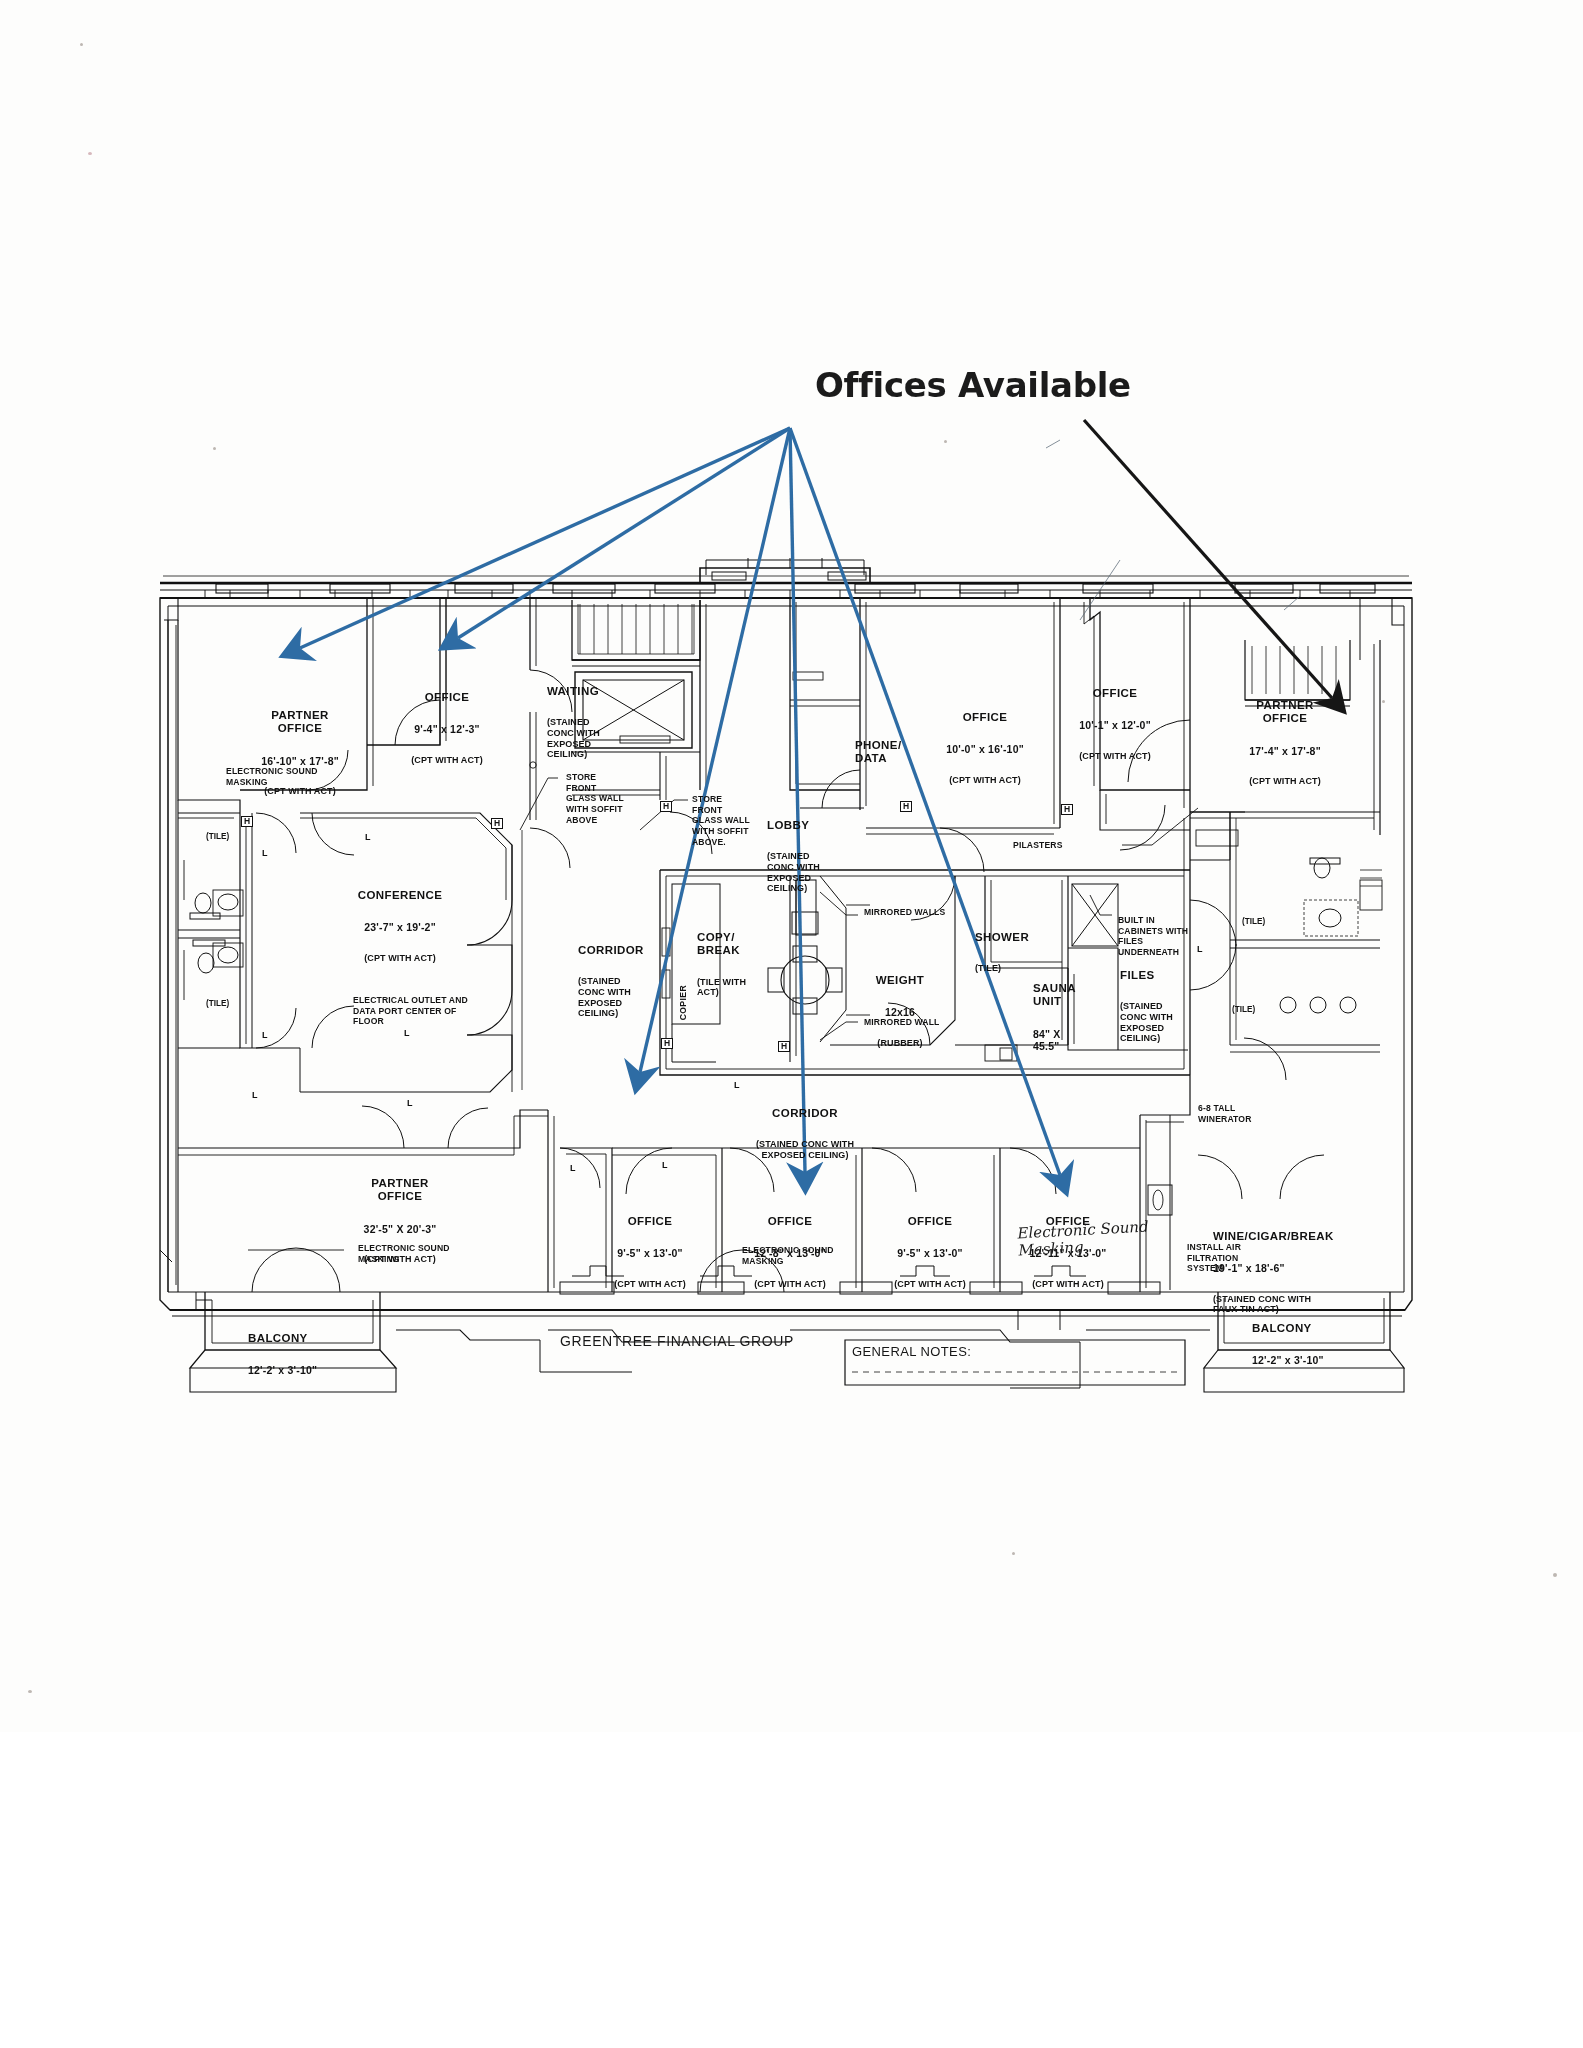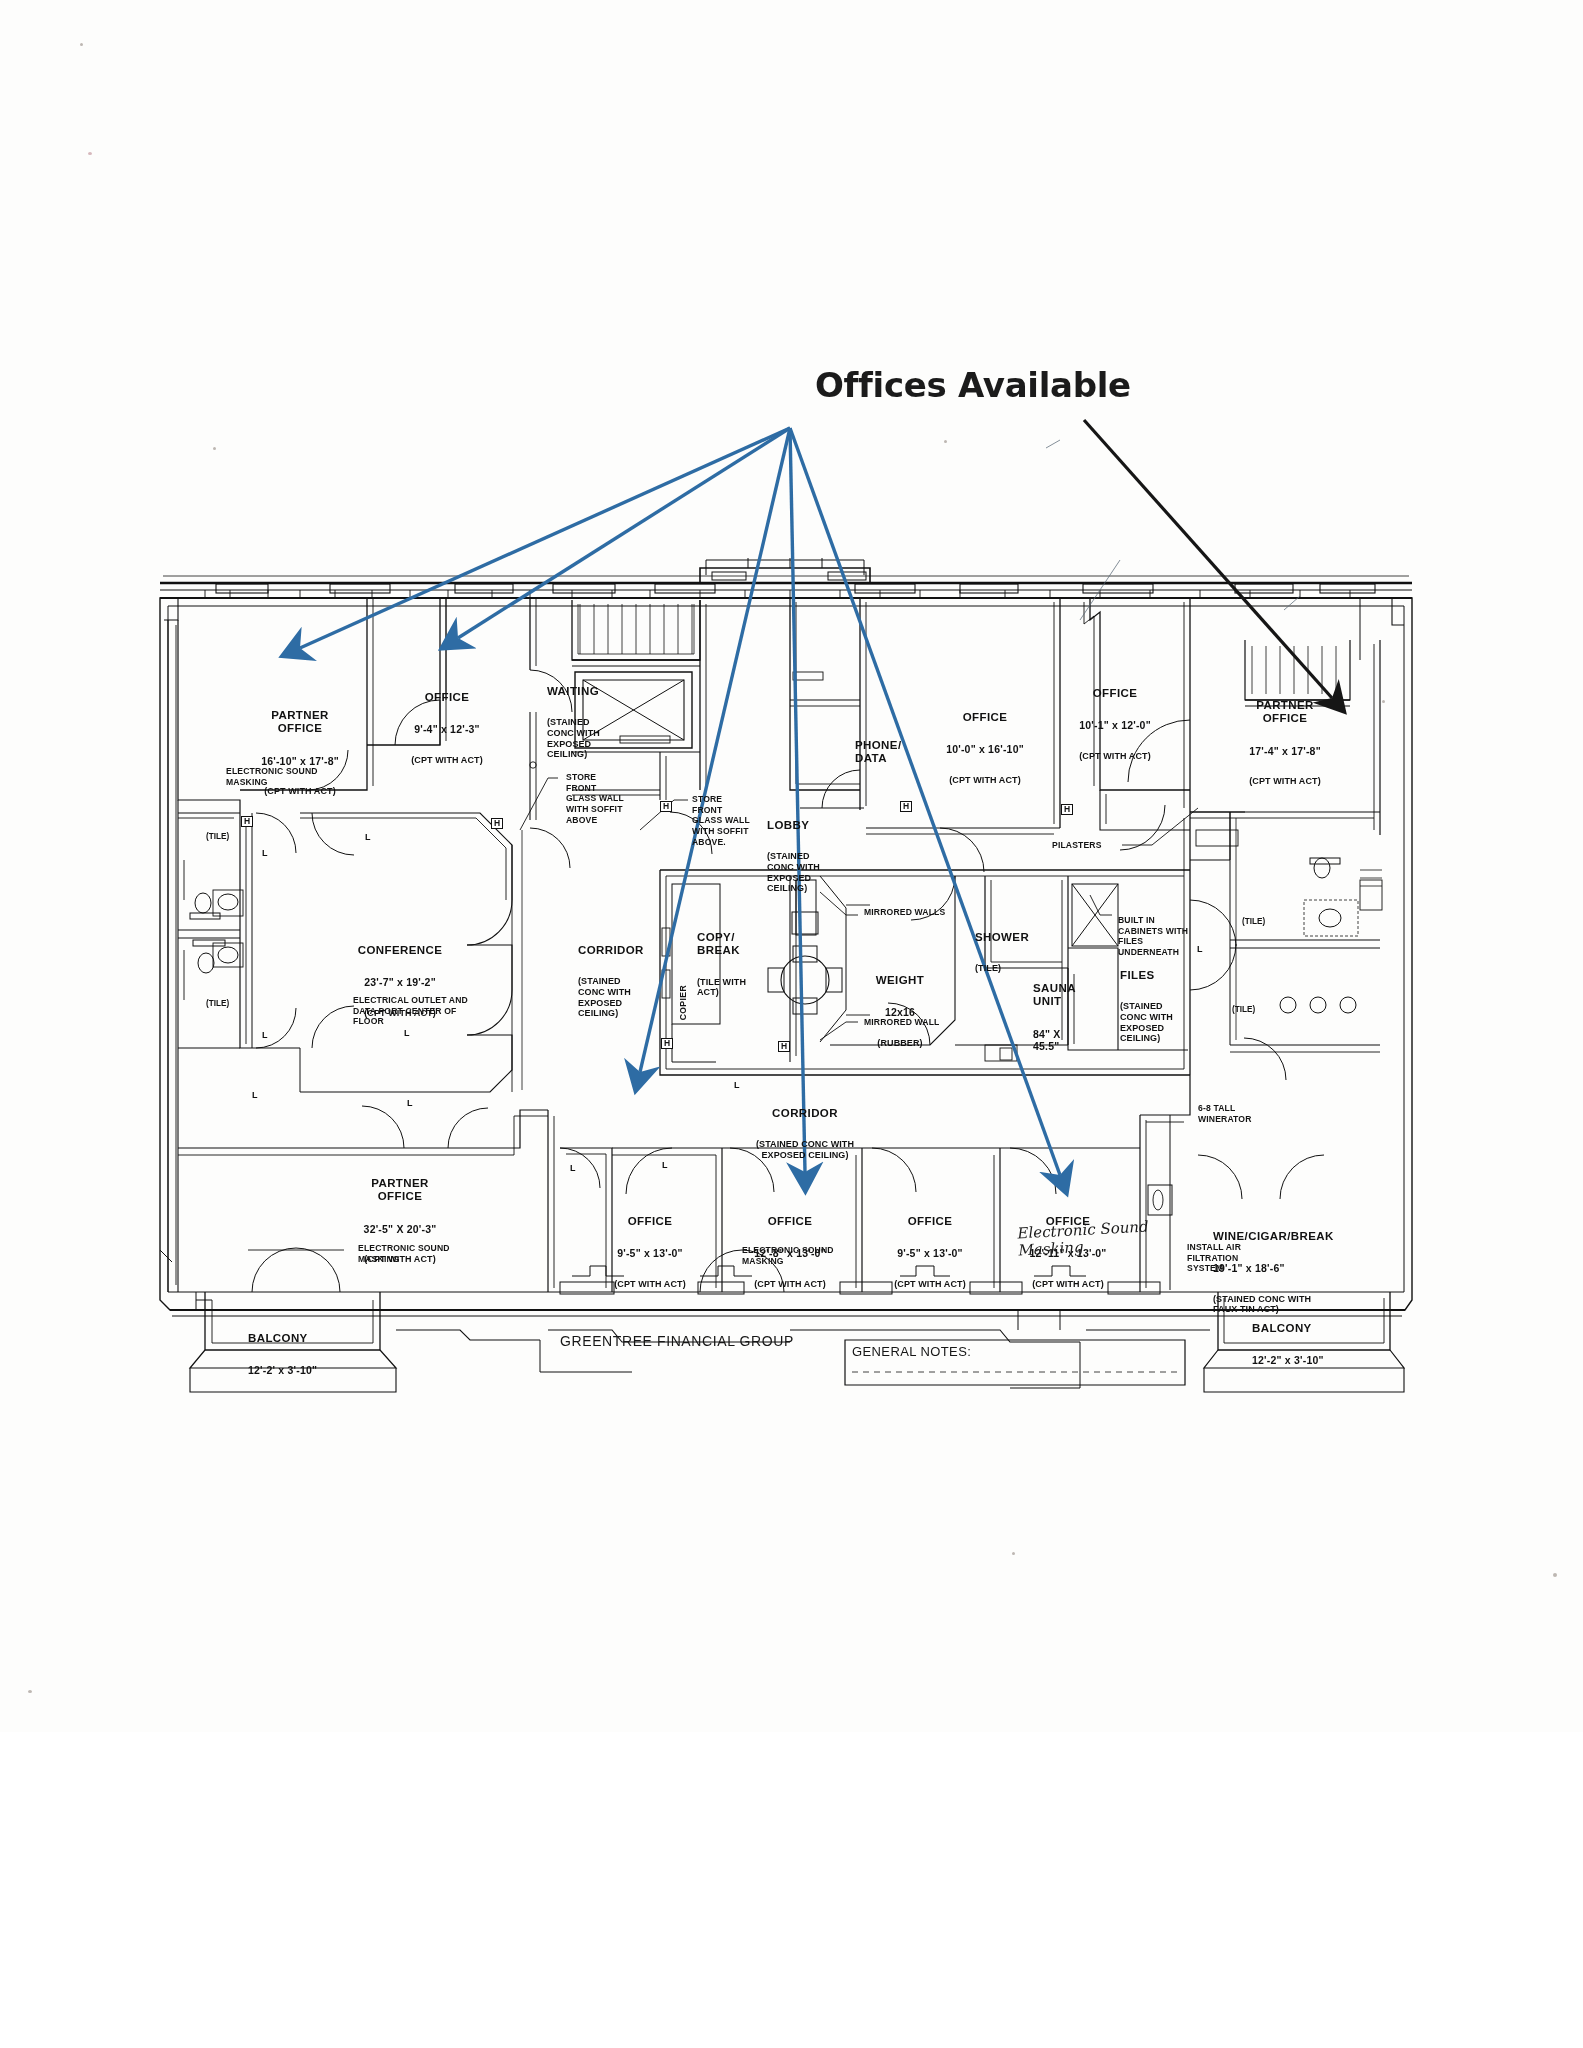--- a/index.html
+++ b/index.html
@@ -523,21 +523,21 @@
     <div class="sub">(CPT WITH ACT)</div>
   </div>
 
   <div class="lbl c" style="left:1285px;top:680px;">
     <div class="nm">PARTNER
 OFFICE</div>
     <div class="dim">17'-4" x 17'-8"</div>
     <div class="sub">(CPT WITH ACT)</div>
   </div>
 
-  <div class="lbl c" style="left:400px;top:925px;">
+  <div class="lbl c" style="left:400px;top:870px;">
     <div class="nm">CONFERENCE</div>
     <div class="dim">23'-7" x 19'-2"</div>
     <div class="sub">(CPT WITH ACT)</div>
   </div>
 
   <div class="lbl" style="left:578px;top:925px;">
     <div class="nm">CORRIDOR</div>
     <div class="sub">(STAINED
 CONC WITH
 EXPOSED
@@ -645,21 +645,21 @@
   <div class="note" style="left:692px;top:794px;">STORE
 FRONT
 GLASS WALL
 WITH SOFFIT
 ABOVE.</div>
   <div class="note" style="left:353px;top:995px;">ELECTRICAL OUTLET AND
 DATA PORT CENTER OF
 FLOOR</div>
   <div class="note" style="left:864px;top:907px;text-align:center;">MIRRORED WALLS</div>
   <div class="note" style="left:864px;top:1017px;">MIRRORED WALL</div>
-  <div class="note" style="left:1052px;top:840px;">PILASTERS</div>
+  <div class="note" style="left:1013px;top:840px;">PILASTERS</div>
   <div class="note" style="left:1118px;top:915px;">BUILT IN
 CABINETS WITH
 FILES
 UNDERNEATH</div>
   <div class="note" style="left:1198px;top:1103px;">6-8 TALL
 WINERATOR</div>
   <div class="note" style="left:1187px;top:1242px;">INSTALL AIR
 FILTRATION
 SYSTEM</div>
 

